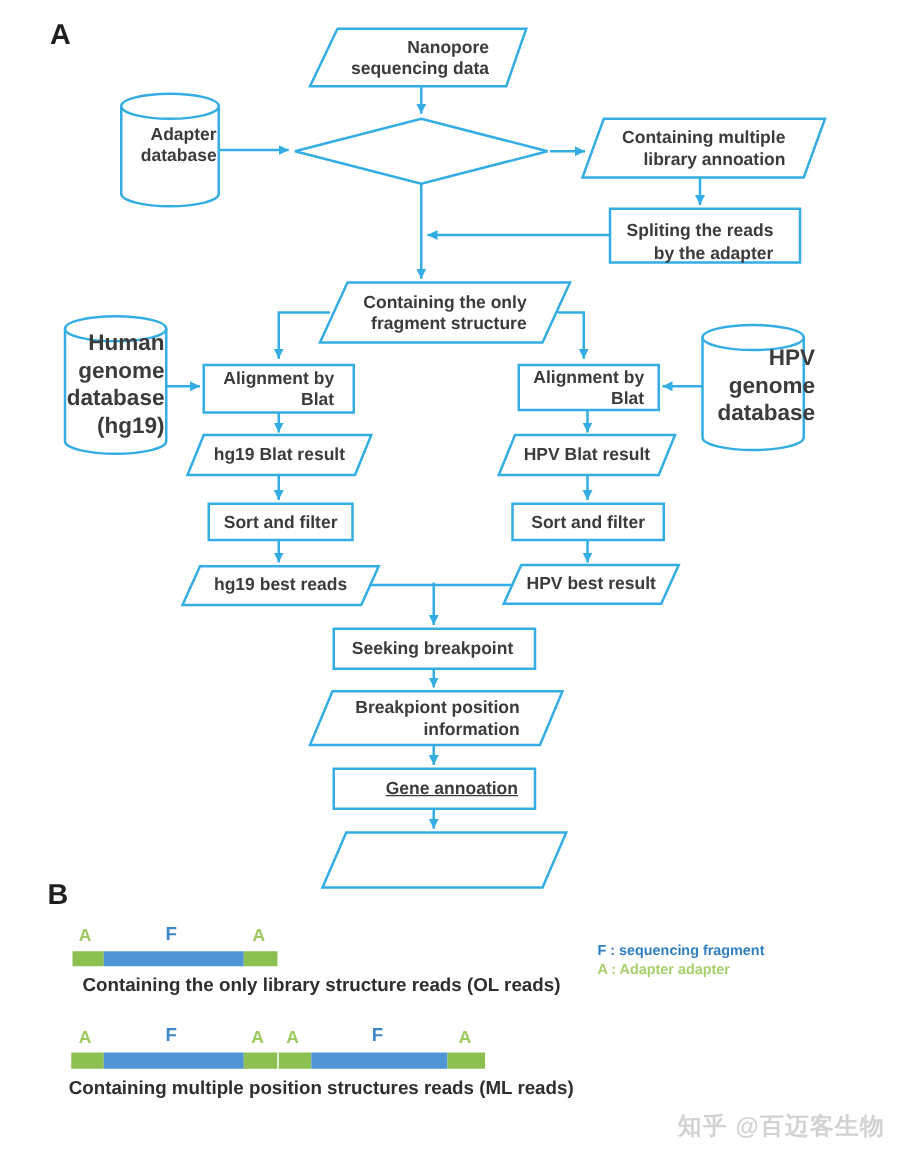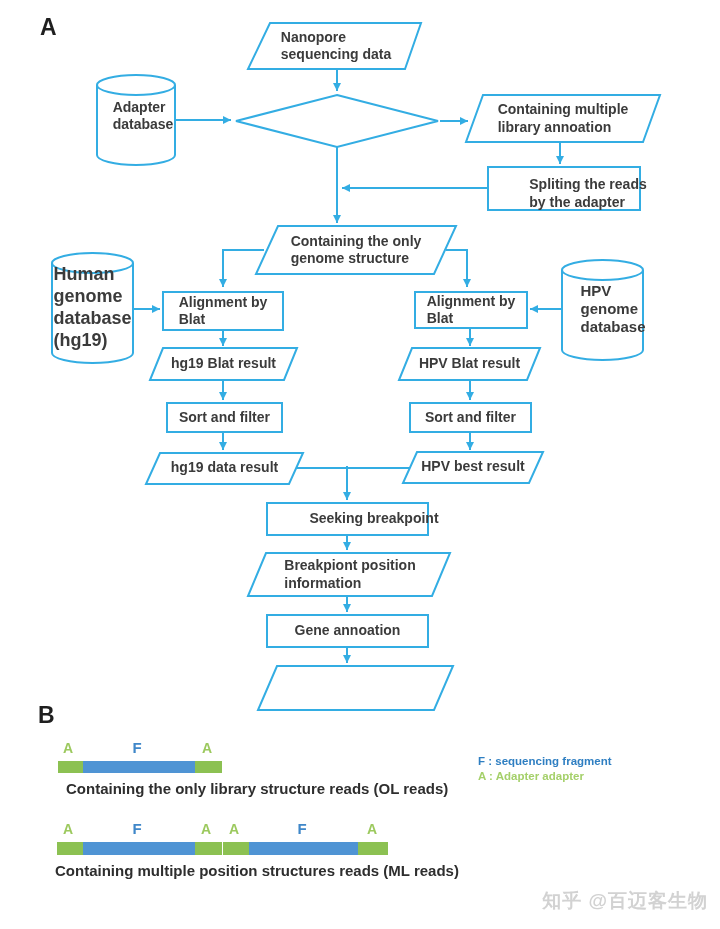--- a/index.html
+++ b/index.html
@@ -3,21 +3,21 @@
 <meta charset="utf-8">
 <style>
   html,body{margin:0;padding:0;background:#fff;}
   #canvas{
     position:relative;width:720px;height:929px;background:#ffffff;overflow:hidden;
     font-family:"Liberation Sans",sans-serif;
   }
   svg{position:absolute;left:0;top:0;}
   .lbl{
     position:absolute;display:flex;align-items:center;justify-content:center;
-    text-align:left;font-weight:bold;font-size:14px;line-height:1.22;
+    text-align:right;font-weight:bold;font-size:14px;line-height:1.22;
     color:#3b3b3b;white-space:pre-line;pointer-events:none;
   }
   .panel-label{
     position:absolute;font-weight:bold;font-size:23px;color:#1f1f1f;
   }
   .cap{
     position:absolute;font-weight:bold;font-size:15px;color:#2e2e2e;white-space:nowrap;
   }
   .bar{position:absolute;display:flex;}
   .seg{height:100%;}
@@ -112,45 +112,45 @@
 
   <div class="panel-label" style="left:40px;top:14px;">A</div>
   <div class="panel-label" style="left:38px;top:702px;">B</div>
 
   <div class="lbl" style="left:252px;top:23px;width:168px;height:46px;">Nanopore
 sequencing data</div>
   <div class="lbl" style="left:99px;top:92px;width:88px;height:48px;">Adapter
 database</div>
   <div class="lbl" style="left:470px;top:96px;width:186px;height:45px;">Containing multiple
 library annoation</div>
-  <div class="lbl" style="left:514px;top:168px;width:148px;height:51px;">Spliting the reads
+  <div class="lbl" style="left:486px;top:168px;width:148px;height:51px;">Spliting the reads
 by the adapter</div>
   <div class="lbl" style="left:262px;top:227px;width:188px;height:46px;">Containing the only
-genome structure</div>
+fragment structure</div>
   <div class="lbl" style="left:54px;top:264px;width:77px;height:88px;font-size:18px;">Human
 genome
 database
 (hg19)</div>
   <div class="lbl" style="left:165px;top:293px;width:116px;height:36px;">Alignment by
 Blat</div>
   <div class="lbl" style="left:153px;top:349px;width:141px;height:30px;">hg19 Blat result</div>
   <div class="lbl" style="left:169px;top:404px;width:111px;height:27px;">Sort and filter</div>
-  <div class="lbl" style="left:149px;top:453px;width:151px;height:30px;">hg19 data result</div>
-  <div class="lbl" style="left:564px;top:276px;width:98px;height:66px;font-size:15px;">HPV
+  <div class="lbl" style="left:149px;top:453px;width:151px;height:30px;">hg19 best reads</div>
+  <div class="lbl" style="left:564px;top:276px;width:98px;height:66px;font-size:18px;">HPV
 genome
 database</div>
   <div class="lbl" style="left:417px;top:293px;width:108px;height:34px;">Alignment by
 Blat</div>
   <div class="lbl" style="left:402px;top:349px;width:135px;height:30px;">HPV Blat result</div>
   <div class="lbl" style="left:412px;top:404px;width:117px;height:27px;">Sort and filter</div>
   <div class="lbl" style="left:406px;top:452px;width:134px;height:30px;">HPV best result</div>
-  <div class="lbl" style="left:269px;top:504px;width:154px;height:30px;margin-left:28px;">Seeking breakpoint</div>
+  <div class="lbl" style="left:269px;top:504px;width:154px;height:30px;">Seeking breakpoint</div>
   <div class="lbl" style="left:252px;top:554px;width:196px;height:41px;">Breakpiont position
 information</div>
-  <div class="lbl" style="left:269px;top:616px;width:157px;height:30px;">Gene annoation</div>
+  <div class="lbl" style="left:283px;top:616px;width:157px;height:30px;text-decoration:underline;">Gene annoation</div>
 
   <div class="seg-label green" style="left:57px;top:740px;">A</div>
   <div class="seg-label blue" style="left:126px;top:739px;">F</div>
   <div class="seg-label green" style="left:196px;top:740px;">A</div>
   <div class="bar" style="left:58px;top:761px;width:164px;height:12px;">
     <div class="seg green" style="width:25px;"></div>
     <div class="seg blue" style="width:112px;"></div>
     <div class="seg green" style="width:27px;"></div>
   </div>
   <div class="cap" style="left:55px;top:780px;margin-left:11px;">Containing the only library structure reads (OL reads)</div>

